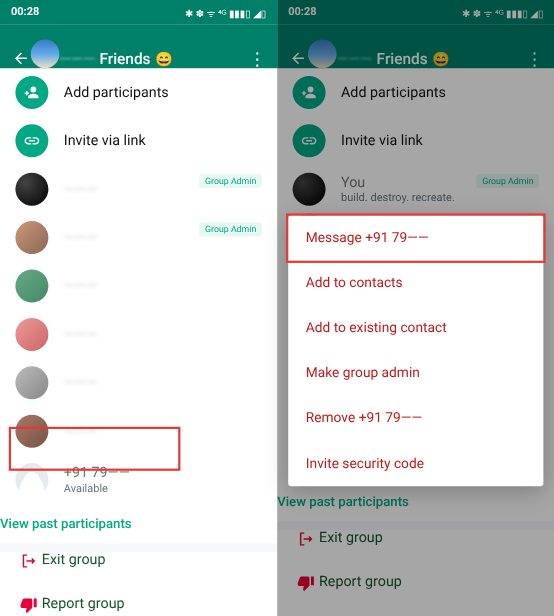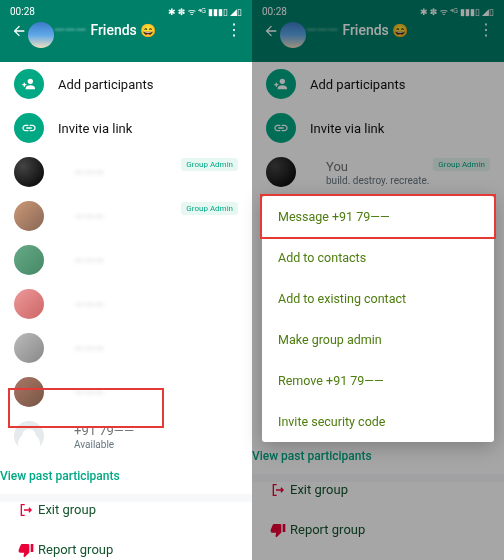--- a/index.html
+++ b/index.html
@@ -1,31 +1,31 @@
 <!DOCTYPE html>
 <html><head>
 <meta charset="utf-8">
 <style>
 *{margin:0;padding:0;box-sizing:border-box;font-family:-apple-system,Roboto,Arial,sans-serif}
 body{width:504px;height:560px;display:flex;background:#fff;overflow:hidden}
 .panel{width:252px;height:560px;position:relative;background:#fff}
 .status-bar{height:22px;background:#008069;display:flex;justify-content:space-between;align-items:center;padding:0 10px;color:#fff;font-size:10px}
-.status-left{font-weight:400}
+.status-left{font-weight:700}
 .status-right{display:flex;gap:2px;align-items:center;font-size:9px}
-.header{height:40px;background:#008069;display:flex;align-items:flex-start;padding:0 10px;color:#fff}
+.header{height:40px;background:#008069;display:flex;align-items:flex-end;padding:0 10px;color:#fff}
 .back-icon{width:18px;height:18px;display:flex;align-items:center;justify-content:center;cursor:pointer}
 .avatar-small{width:26px;height:26px;border-radius:50%;background:linear-gradient(180deg,#3a7bc8 0%,#5fa8e8 50%,#f0e0c0 100%)}
 .group-title{flex:1;font-size:14px;font-weight:500;display:flex;align-items:center;gap:4px}
 .title-blur{color:rgba(255,255,255,0.4);filter:blur(1px)}
 .emoji{font-size:13px}
 .more-icon{width:16px;cursor:pointer;text-align:center;font-size:16px;line-height:1}
 .action-row{height:44px;display:flex;align-items:center;padding:5px 14px;gap:14px;cursor:pointer}
 .action-icon{width:30px;height:30px;border-radius:50%;background:#00a884;display:flex;align-items:center;justify-content:center;color:#fff;flex-shrink:0}
 .action-label{font-size:13px;color:#111}
-.participant-row{height:44px;display:flex;align-items:center;padding:0 14px;gap:30px;position:relative}
+.participant-row{height:44px;display:flex;align-items:center;padding:0 14px;gap:14px;position:relative}
 .p-avatar{width:30px;height:30px;border-radius:50%;flex-shrink:0;background:#ccc}
 .p-avatar.c1{background:radial-gradient(circle at 30% 30%,#444,#000)}
 .p-avatar.c2{background:linear-gradient(135deg,#c97,#865)}
 .p-avatar.c3{background:linear-gradient(135deg,#6a8,#486)}
 .p-avatar.c4{background:linear-gradient(135deg,#e99,#c66)}
 .p-avatar.c5{background:linear-gradient(135deg,#bbb,#888)}
 .p-avatar.c6{background:linear-gradient(135deg,#a76,#754)}
 .p-avatar.placeholder{background:#e5eaed;display:flex;align-items:center;justify-content:center}
 .p-avatar.placeholder::after{content:"";width:14px;height:14px;border-radius:50%;background:#fff;box-shadow:0 8px 0 4px #fff}
 .p-info{flex:1;min-width:0}
@@ -34,21 +34,21 @@
 .p-status{font-size:10px;color:#667781;margin-top:1px}
 .admin-badge{position:absolute;right:14px;top:8px;font-size:8px;color:#00a884;background:#e7f8f2;padding:2px 5px;border-radius:3px}
 .view-past{text-align:left;padding:11px 0;color:#00a884;font-size:12px;font-weight:500;cursor:pointer}
 .divider{height:8px;background:#f7f8fa}
 .danger-row{height:40px;display:flex;align-items:flex-start;padding:0 16px;gap:2px;cursor:pointer;color:#14532d}
 .danger-icon{width:20px;display:flex;align-items:center;justify-content:center}
 .danger-label{font-size:13px}
 .highlight-box{border:2px solid #e53935;position:absolute}
 .overlay{position:absolute;inset:0;background:rgba(0,0,0,0.35);pointer-events:none}
 .context-menu{position:absolute;left:10px;right:10px;top:196px;background:#fff;border-radius:3px;box-shadow:0 4px 20px rgba(0,0,0,0.25);z-index:10}
-.menu-item{padding:13px 16px;font-size:12.5px;color:#4d7c0f;cursor:pointer}
+.menu-item{padding:13px 16px;font-size:12.5px;color:#b91c1c;cursor:pointer}
 .menu-highlight{border:2px solid #e53935;margin:-2px}
 svg{display:block}
 </style>
 </head>
 <body>
 
 <div class="panel">
   <div class="status-bar">
     <span class="status-left">00:28</span>
     <span class="status-right">✱ ✽ ᯤ ⁴ᴳ ▮▮▮▯ ◢▯</span>

